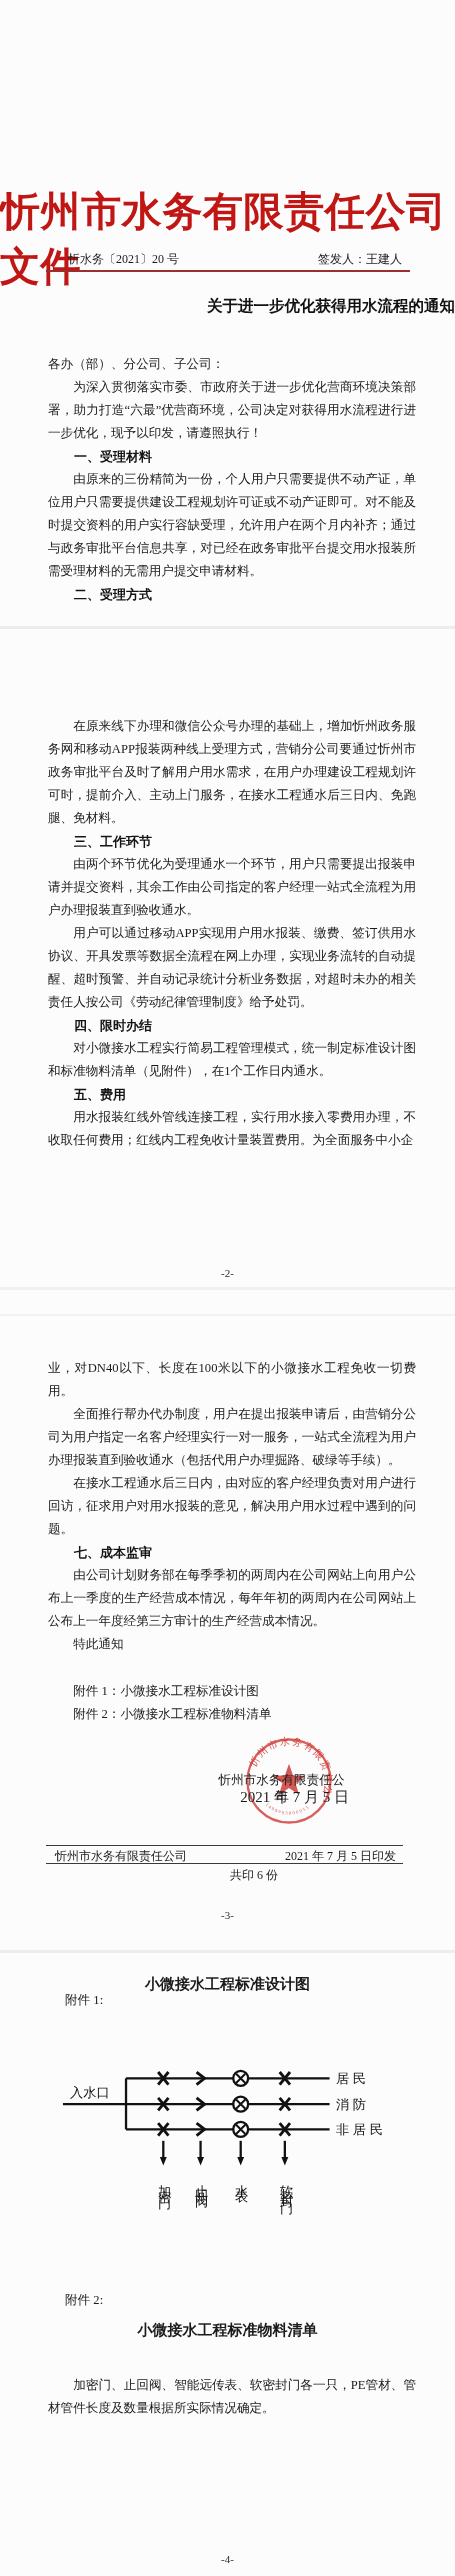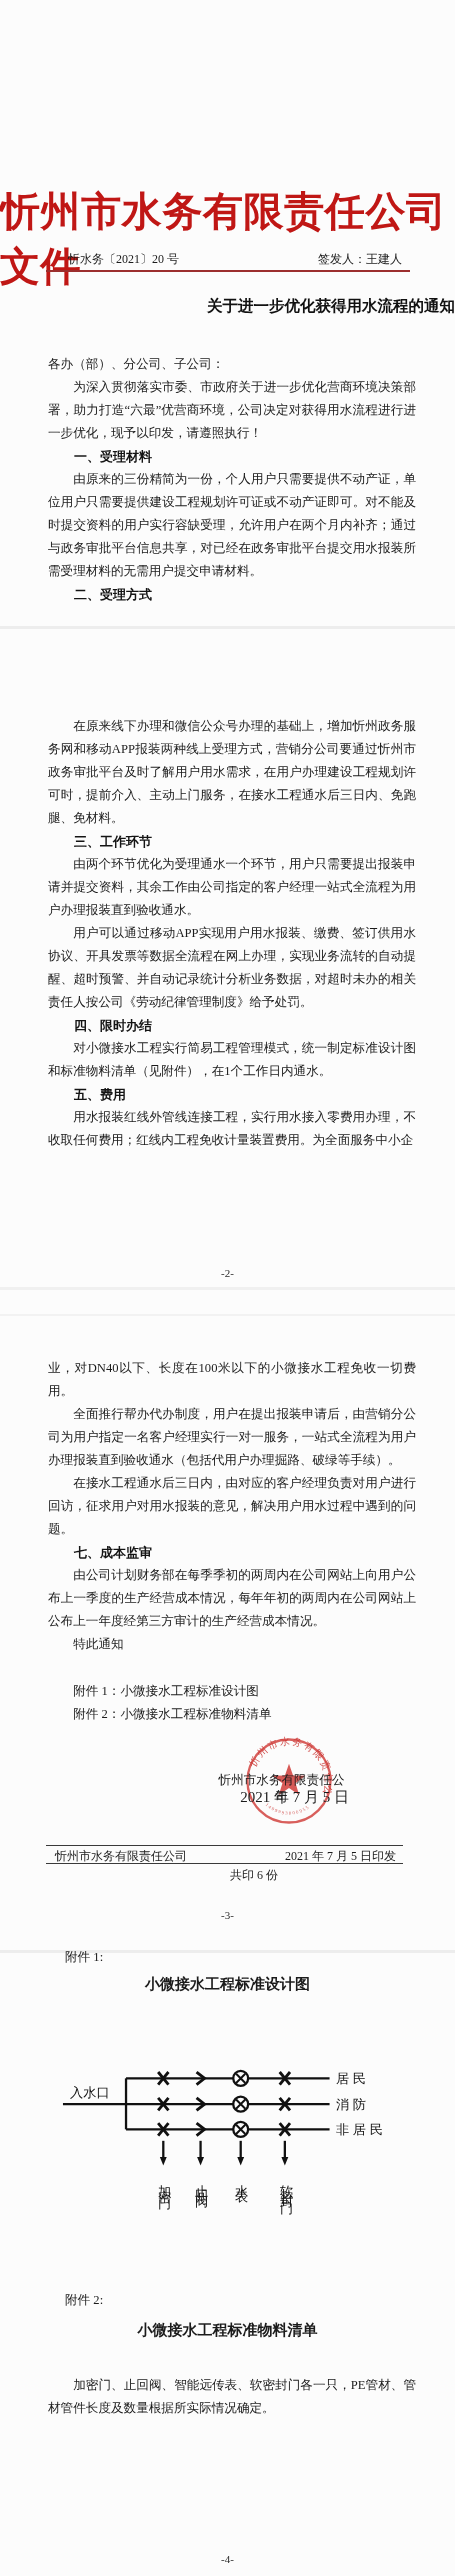--- a/index.html
+++ b/index.html
@@ -128,21 +128,21 @@
     </svg>
   </div>
 
   <div class="footer-rule" style="top:1845px;"></div>
   <div class="footer-org">忻州市水务有限责任公司</div>
   <div class="footer-print">2021 年 7 月 5 日印发</div>
   <div class="footer-rule" style="top:1863px;"></div>
   <div class="footer-copies">共印 6 份</div>
   <div class="pageno" style="top:1909px;">-3-</div>
 
-  <div class="att-label" style="top:1949px;">附件 1:</div>
+  <div class="att-label" style="top:1992px;">附件 1:</div>
   <div class="att-title" style="top:1975px;">小微接水工程标准设计图</div>
 
   <svg class="diagram-svg" width="379" height="172" viewBox="0 0 660 300">
 
     <path class="pipe" d="M 50,70 L 160,70"></path>
     <path class="pipe" d="M 160,25 L 160,114"></path>
 
     <path class="pipe" d="M 160,25 L 515,25"></path>
     <path class="pipe" d="M 160,70 L 515,70"></path>
     <path class="pipe" d="M 160,114 L 515,114"></path>

